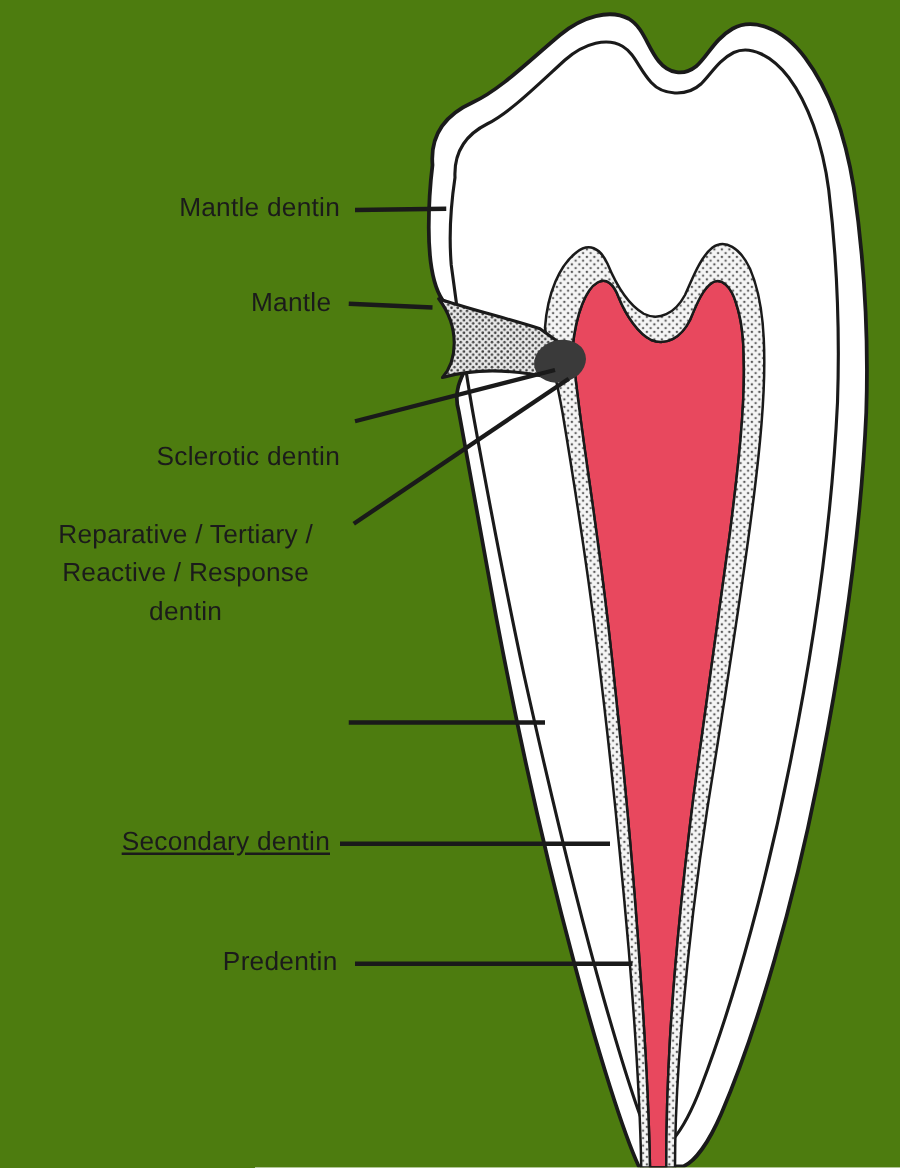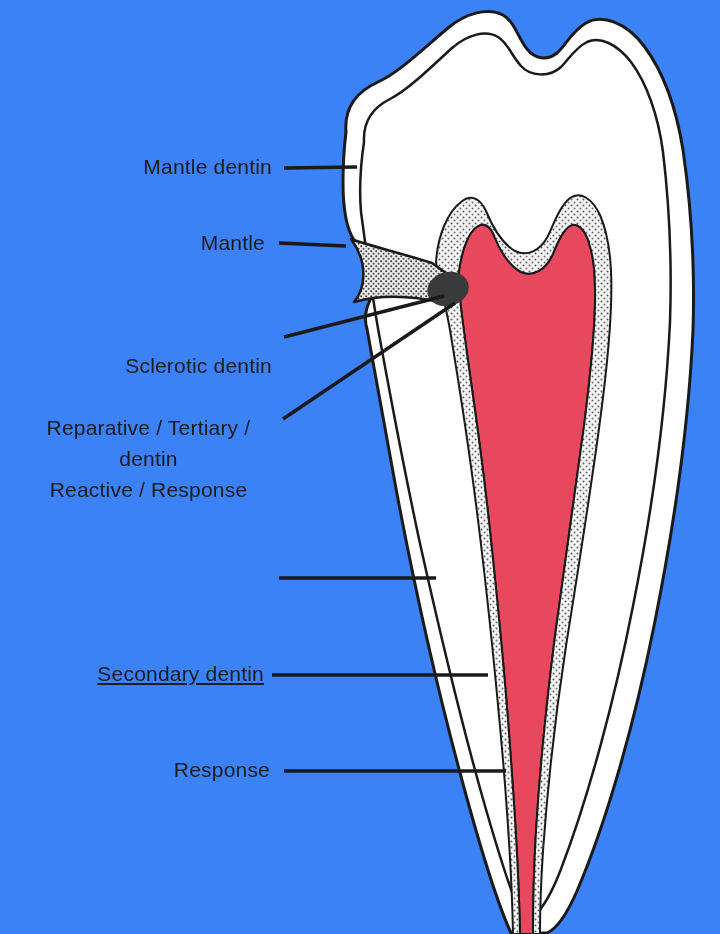--- a/index.html
+++ b/index.html
@@ -4,21 +4,21 @@
 <style>
   html, body {
     margin: 0;
     padding: 0;
     background: #ffffff;
   }
   .figure {
     position: relative;
     width: 720px;
     height: 934px;
-    background: #3b82f6;
+    background: #4d7c0f;
     overflow: hidden;
     font-family: "Liberation Sans", sans-serif;
   }
   .figure svg {
     position: absolute;
     left: 0;
     top: 0;
   }
   .label {
     position: absolute;
@@ -169,22 +169,22 @@
   </svg>
 
   <div class="label" style="right:448px; top:155px;">Mantle dentin</div>
 
   <div class="label" style="right:455px; top:231px;">Mantle</div>
 
   <div class="label" style="right:448px; top:325px;margin-top:29px;">Sclerotic dentin</div>
 
   <div class="label multiline" style="left:0px; top:412px; width:285px;">
     <span>Reparative / Tertiary /</span>
+    <span>Reactive / Response</span>
     <span>dentin</span>
-    <span>Reactive / Response</span>
   </div>
 
 
   <div class="label" style="right:456px; top:662px;text-decoration:underline;">Secondary dentin</div>
 
-  <div class="label" style="right:450px; top:758px;">Response</div>
+  <div class="label" style="right:450px; top:758px;">Predentin</div>
 
 </div>
 
 </body></html>

